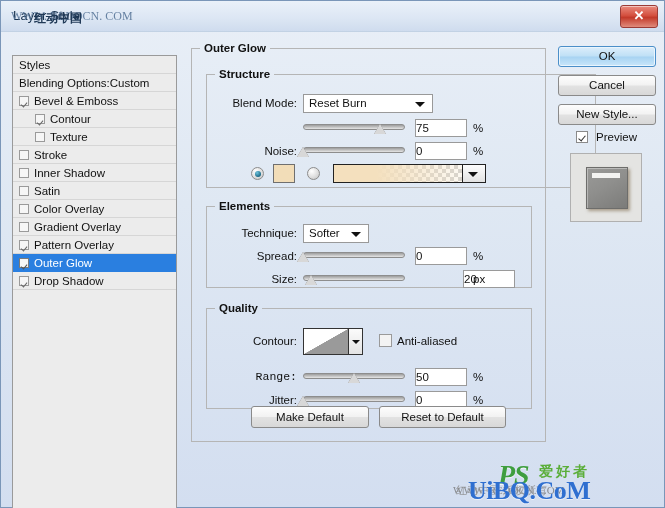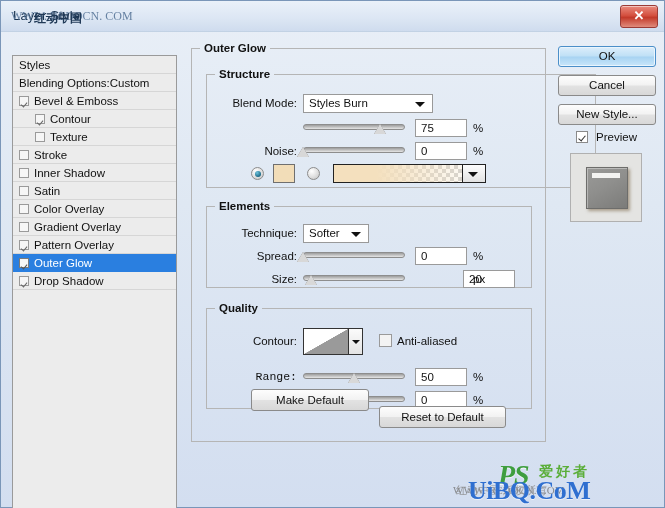--- a/index.html
+++ b/index.html
@@ -111,21 +111,21 @@
   }
   .combo .arrow{
     position:absolute;right:7px;top:7px;
     width:0;height:0;border-left:5px solid transparent;
     border-right:5px solid transparent;border-top:5px solid #111;
   }
   
   .numfield{
     position:absolute;height:18px;width:52px;
     border:1px solid #9a9a9a;background:#fff;box-sizing:border-box;
-    font-size:11.5px;line-height:16px;padding-left:5px;color:#111;
+    font-size:11.5px;line-height:16px;color:#111;
     cursor:text;
   }
   
   .slider{position:absolute;height:16px;cursor:pointer;}
   .slider .track{
     position:absolute;left:0;right:0;top:4px;height:6px;
     background:linear-gradient(180deg,#9d9d9d 0%,#bdbdbd 45%,#e6e6e6 100%);
     border:1px solid #8d8d8d;border-radius:3px;box-sizing:border-box;
   }
   .slider .thumb{
@@ -195,21 +195,21 @@
   }
 
   
   .btn{
     position:absolute;
     border:1px solid #8a8a8a;border-radius:3px;
     background:linear-gradient(180deg,#fdfdfd 0%,#f2f2f2 48%,#e2e2e2 52%,#d8d8d8 100%);
     font-size:11.5px;color:#111;text-align:center;cursor:pointer;
     box-sizing:border-box;
   }
-  #make-default{left:250px;top:388px;width:118px;height:22px;line-height:20px;}
+  #make-default{left:250px;top:405px;width:118px;height:22px;line-height:20px;}
   #reset-default{left:378px;top:405px;width:127px;height:22px;line-height:20px;}
 
   
   #right-col{position:absolute;left:557px;top:41px;width:100px;}
   .rbtn{
     position:absolute;left:0;width:98px;height:21px;line-height:19px;
     border:1px solid #8a8a8a;border-radius:3px;
     background:linear-gradient(180deg,#fdfdfd 0%,#f2f2f2 48%,#e2e2e2 52%,#d8d8d8 100%);
     font-size:11.5px;text-align:center;color:#111;cursor:pointer;box-sizing:border-box;
   }
@@ -318,21 +318,21 @@
   <div id="main-area">
 
     <fieldset class="grp" id="outer-glow-group">
       <legend>Outer Glow</legend>
 
       <fieldset class="grp" id="structure-group">
         <legend>Structure</legend>
 
         <div class="rlabel" style="left:4px;top:14px;width:86px;">Blend Mode:</div>
         <div class="combo" style="left:96px;top:14px;width:130px;">
-          <span>Styles Burn</span>
+          <span>Reset Burn</span>
           <span class="arrow"></span>
         </div>
 
         <div class="slider" id="sl-opacity" style="left:96px;top:40px;width:102px;">
           <div class="track"></div>
           <div class="thumb" style="left: 76.5px;"></div>
         </div>
         <div class="numfield" style="left:208px;top:39px;">75</div>
         <div class="unit" style="left:266px;top:39px;">%</div>
 

